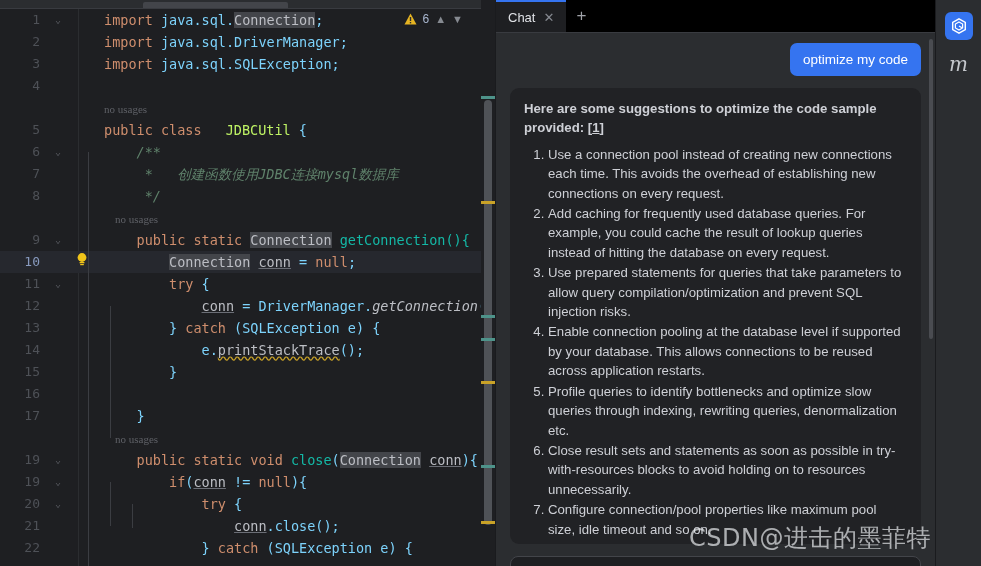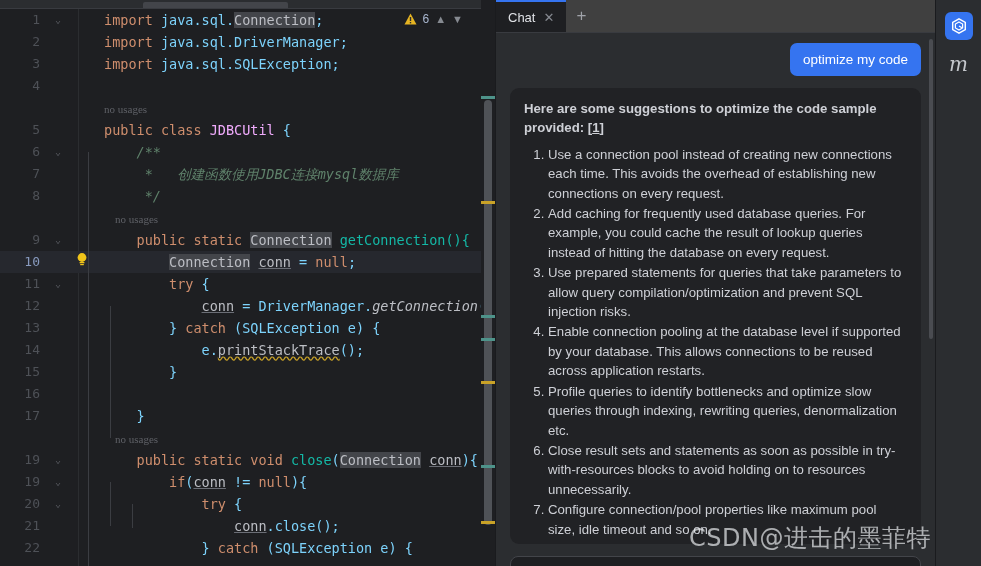--- a/index.html
+++ b/index.html
@@ -87,21 +87,21 @@
   .codetext {
     flex: 1 1 auto;
     padding-left: 10px;
     color: #bcbec4;
     position: relative;
     overflow: visible;
   }
 
   
   .kw   { color: #cf8e6d; }
-  .cls  { color: #f0abfc; }
+  .cls  { color: #bef264; margin-left: 16px; }
   .cmt  { color: #5f826b; font-style: italic; }
   .fn   { color: #bcbec4; font-style: italic; }
   .id   { color: #7dd3fc; }
   .ul   { text-decoration: underline; text-decoration-color: #6b6e76; }
   .hl   { background: #43454a; }
   .sq   { text-decoration: underline wavy #c9a227; text-decoration-skip-ink: none; }
   .meth { color: #14b8a6; }
   .usages {
     color: #5f6167;
     font-family: Liberation Serif, serif;
@@ -161,21 +161,21 @@
     flex: 1 1 auto;
     height: 566px;
     background: #2b2d30;
     display: flex;
     flex-direction: column;
     overflow: hidden;
     border-left: 1px solid #1a1b1e;
   }
   .chat-tabbar {
     height: 32px;
-    background: #404040;
+    background: #000000;
     display: flex;
     align-items: stretch;
     border-bottom: 1px solid #393b40;
     flex: 0 0 32px;
   }
   .chat-tab {
     display: flex; align-items: center; gap: 8px;
     padding: 0 12px;
     background: #1e1f22;
     border-top: 2px solid #3574f0;

